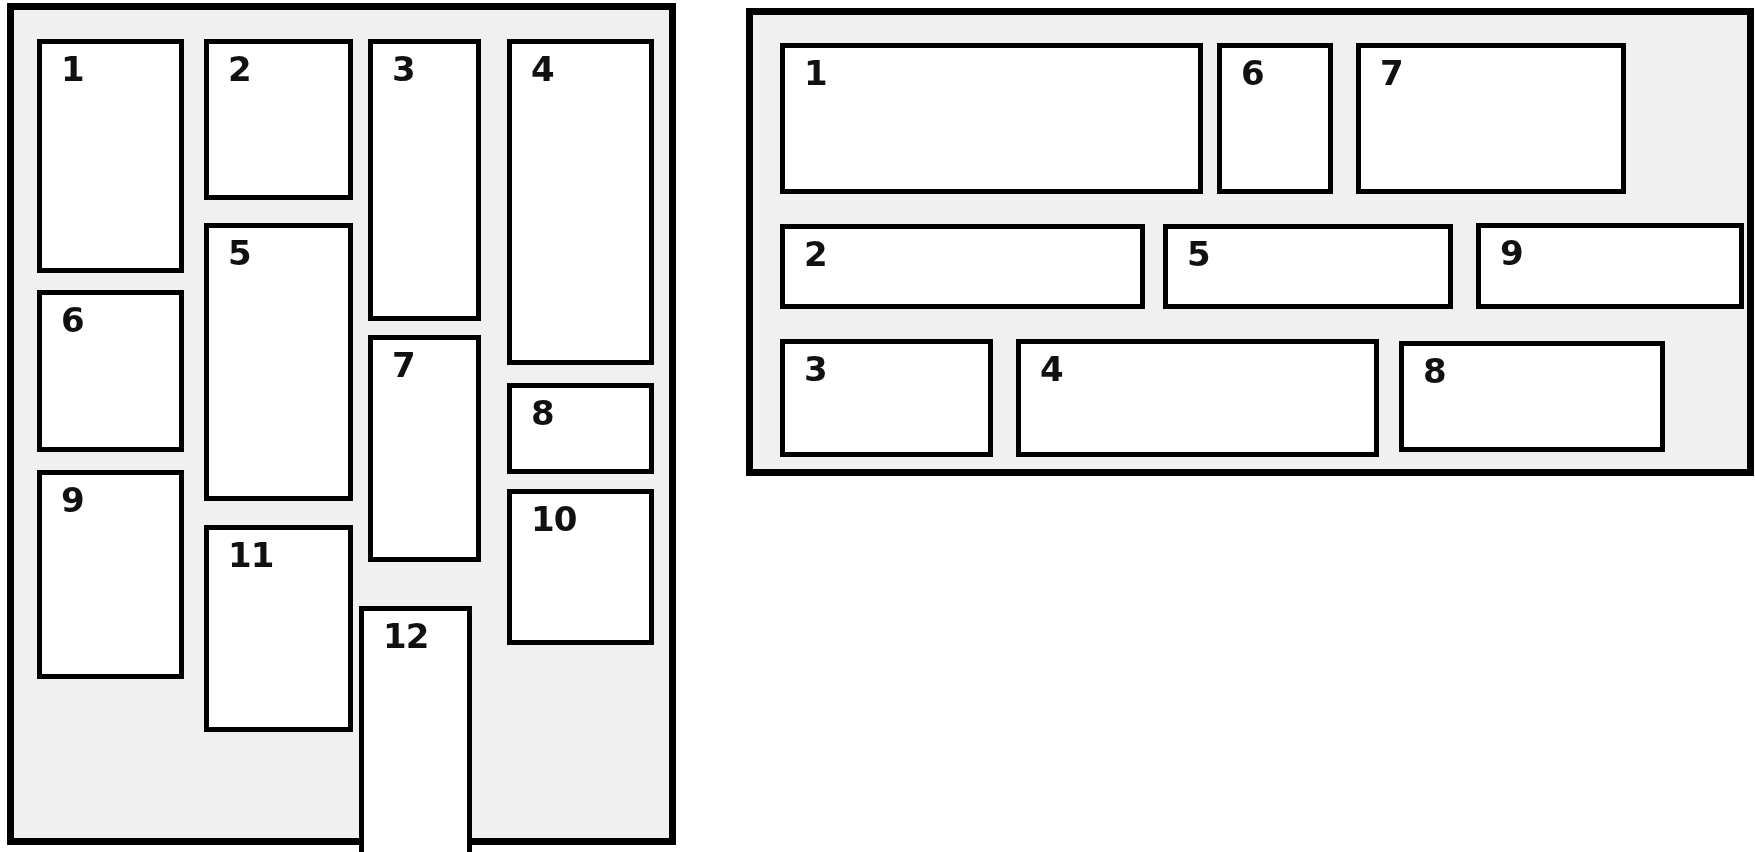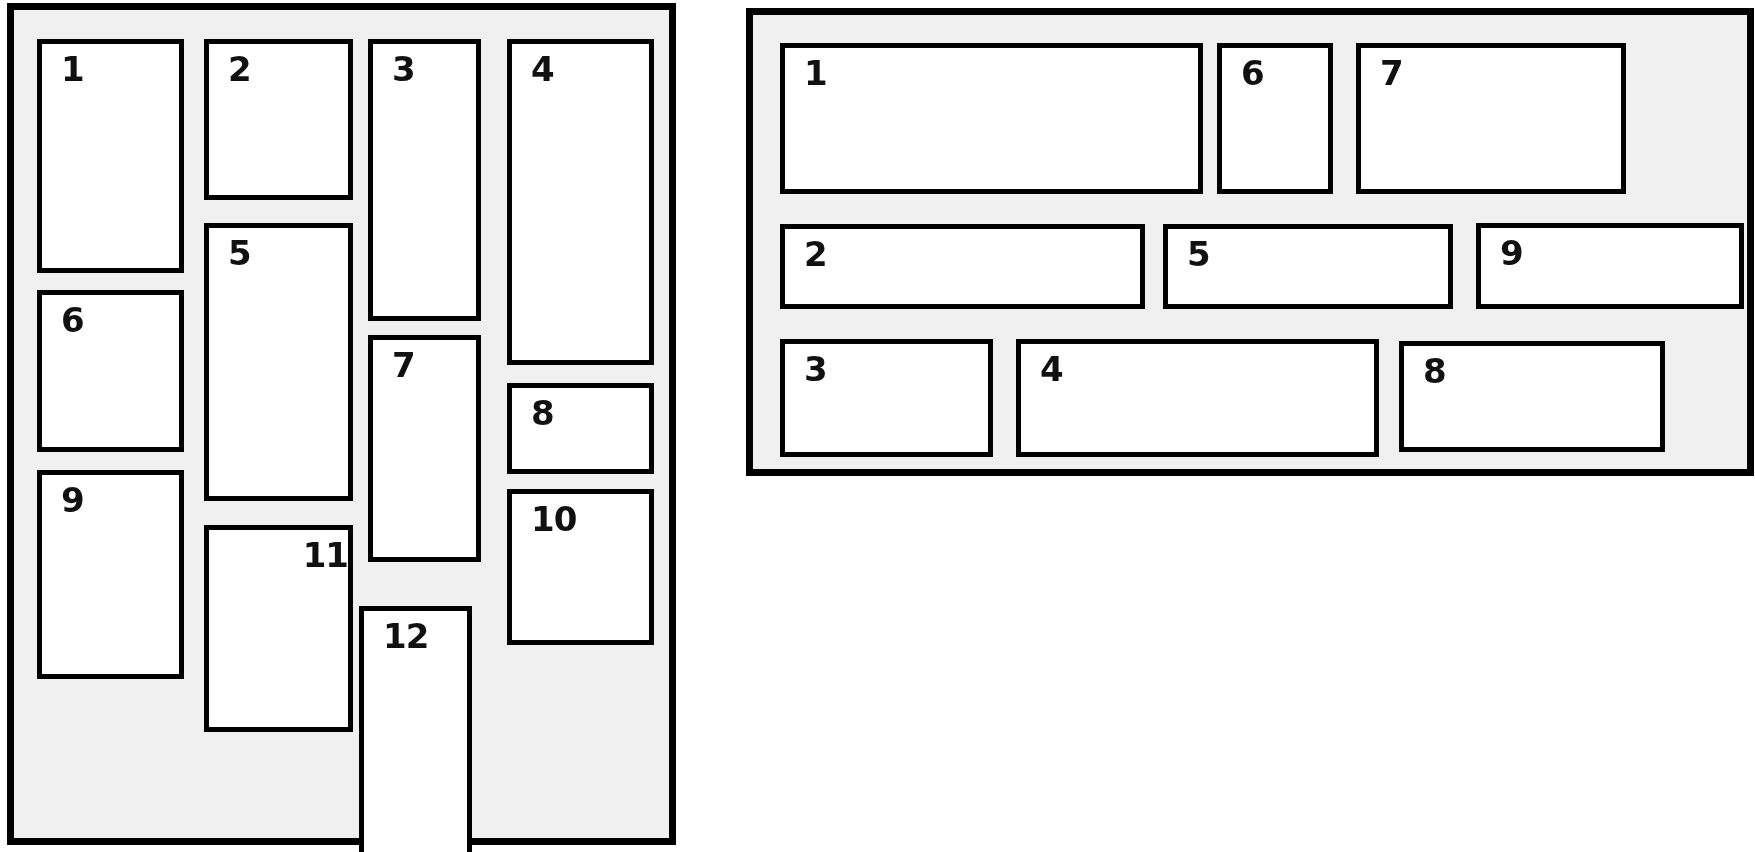--- a/index.html
+++ b/index.html
@@ -52,21 +52,21 @@
   .L1  { left: 23px;  top: 29px;  width: 147px; height: 234px; }
   .L2  { left: 190px; top: 29px;  width: 149px; height: 161px; }
   .L3  { left: 354px; top: 29px;  width: 113px; height: 282px; }
   .L4  { left: 493px; top: 29px;  width: 147px; height: 326px; }
   .L5  { left: 190px; top: 213px; width: 149px; height: 278px; }
   .L6  { left: 23px;  top: 280px; width: 147px; height: 162px; }
   .L7  { left: 354px; top: 325px; width: 113px; height: 227px; }
   .L8  { left: 493px; top: 373px; width: 147px; height: 91px;  }
   .L9  { left: 23px;  top: 460px; width: 147px; height: 209px; }
   .L10 { left: 493px; top: 479px; width: 147px; height: 156px; }
-  .L11 { left: 190px; top: 515px; width: 149px; height: 207px; text-align: right; }
+  .L11 { left: 190px; top: 515px; width: 149px; height: 207px; }
   .L12 { left: 345px; top: 570px; width: 113px; height: 268px; margin-top: 26px; }
   
   .R1 { left: 27px;  top: 28px;  width: 423px; height: 151px; }
   .R2 { left: 27px;  top: 209px; width: 365px; height: 85px;  }
   .R3 { left: 27px;  top: 324px; width: 213px; height: 118px; }
   .R4 { left: 263px; top: 324px; width: 363px; height: 118px; }
   .R5 { left: 410px; top: 209px; width: 290px; height: 85px;  }
   .R6 { left: 464px; top: 28px;  width: 116px; height: 151px; }
   .R7 { left: 603px; top: 28px;  width: 270px; height: 151px; }
   .R8 { left: 646px; top: 326px; width: 266px; height: 111px; }

